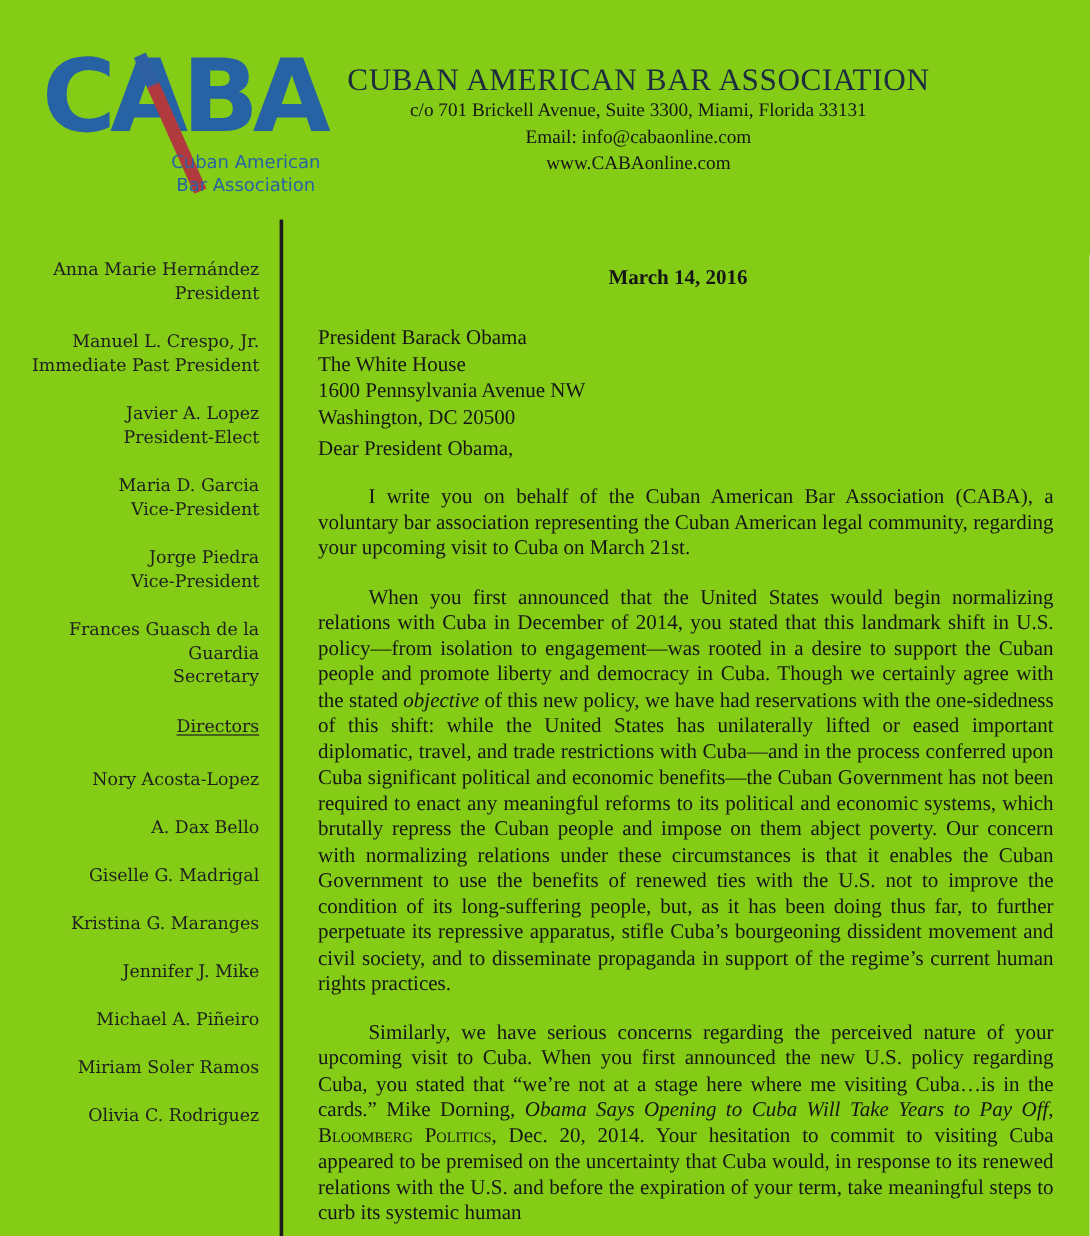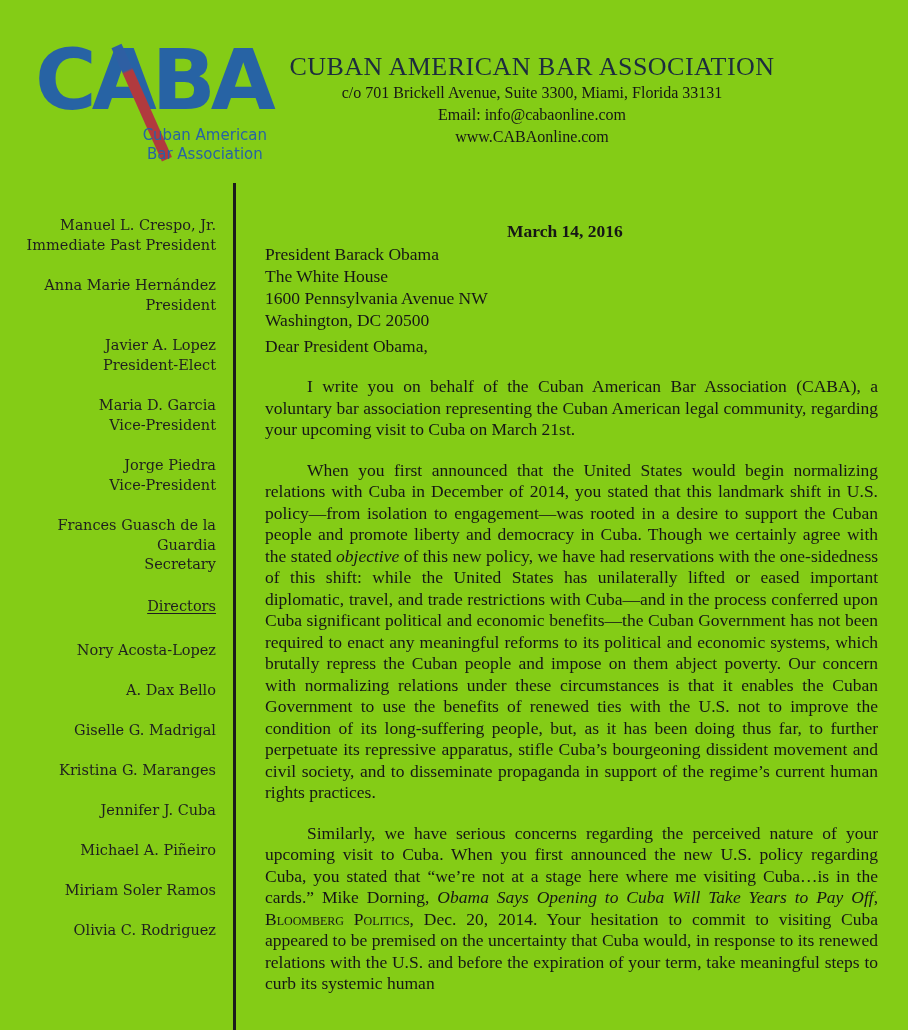--- a/index.html
+++ b/index.html
@@ -101,21 +101,21 @@
   
   #letter {
     position: absolute;
     left: 265px; top: 205px;
     width: 613px;
     font-size: 17.5px;
     line-height: 21.5px;
     color: #161616;
   }
   .date-line { margin: 16px 0 0 242px; font-weight: bold; }
-  .recipient { line-height: 22px; }
+  .recipient { margin-top: 27px; line-height: 22px; }
   .salutation { margin-top: 5px; }
   .para {
     margin: 19px 0 0 0;
     text-align: justify;
     text-indent: 42px;
   }
   .i  { font-style: italic; }
   .sc { font-variant: small-caps; }
 </style>
 </head>
@@ -138,26 +138,26 @@
       <div>c/o 701 Brickell Avenue, Suite 3300, Miami, Florida 33131</div>
       <div>Email: info@cabaonline.com</div>
       <div>www.CABAonline.com</div>
     </div>
   </div>
 
   <div id="divider"></div>
 
   <div id="board">
     <div class="officer">
+      <div>Anna Marie Hernández</div>
+      <div>President</div>
+    </div>
+    <div class="officer">
       <div>Manuel L. Crespo, Jr.</div>
       <div>Immediate Past President</div>
-    </div>
-    <div class="officer">
-      <div>Anna Marie Hernández</div>
-      <div>President</div>
     </div>
     <div class="officer">
       <div>Javier A. Lopez</div>
       <div>President-Elect</div>
     </div>
     <div class="officer">
       <div>Maria D. Garcia</div>
       <div>Vice-President</div>
     </div>
     <div class="officer">
@@ -168,21 +168,21 @@
       <div>Frances Guasch de la Guardia</div>
       <div>Secretary</div>
     </div>
 
     <div class="directors-heading">Directors</div>
 
     <div class="director">Nory Acosta-Lopez</div>
     <div class="director">A. Dax Bello</div>
     <div class="director">Giselle G. Madrigal</div>
     <div class="director">Kristina G. Maranges</div>
-    <div class="director">Jennifer J. Cuba</div>
+    <div class="director">Jennifer J. Mike</div>
     <div class="director">Michael A. Piñeiro</div>
     <div class="director">Miriam Soler Ramos</div>
     <div class="director">Olivia C. Rodriguez</div>
   </div>
 
   <div id="letter">
     <div class="date-line">March 14, 2016</div>
 
     <div class="recipient">
       <div>President Barack Obama</div>

